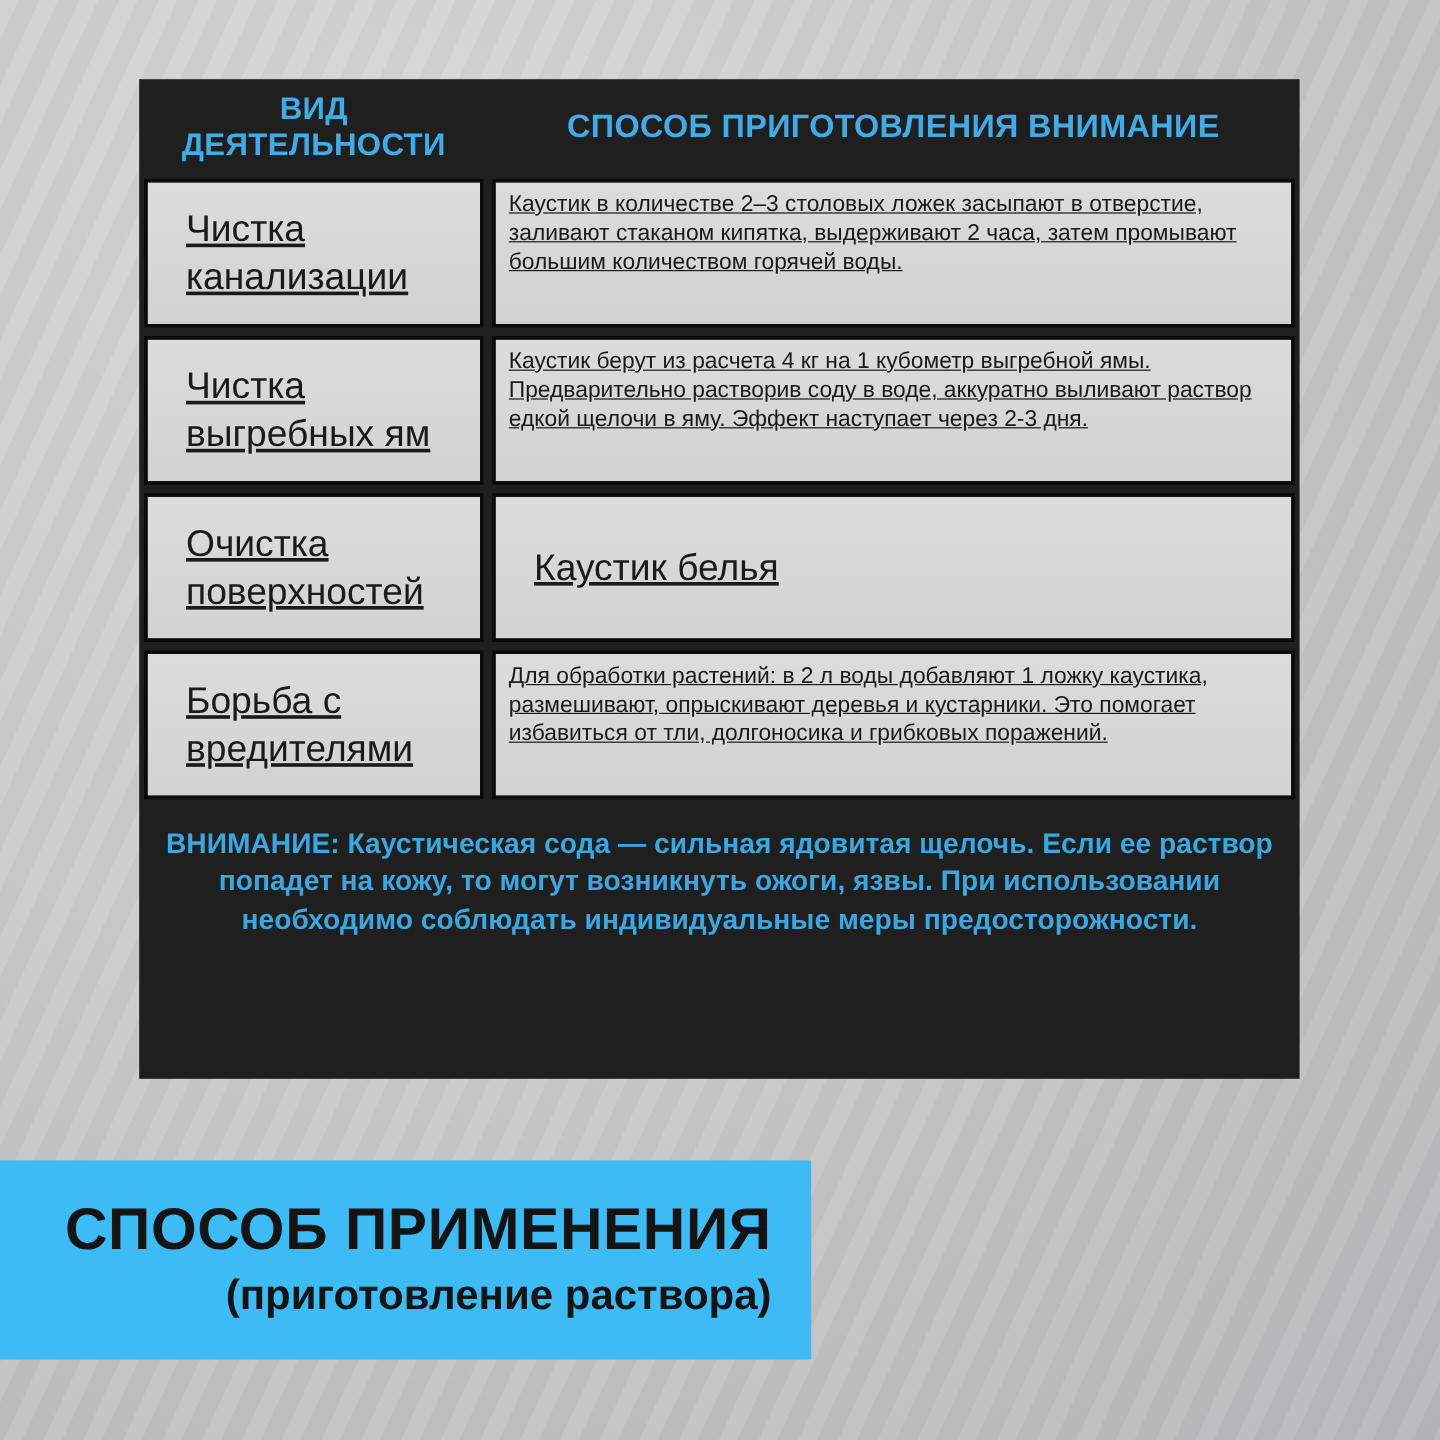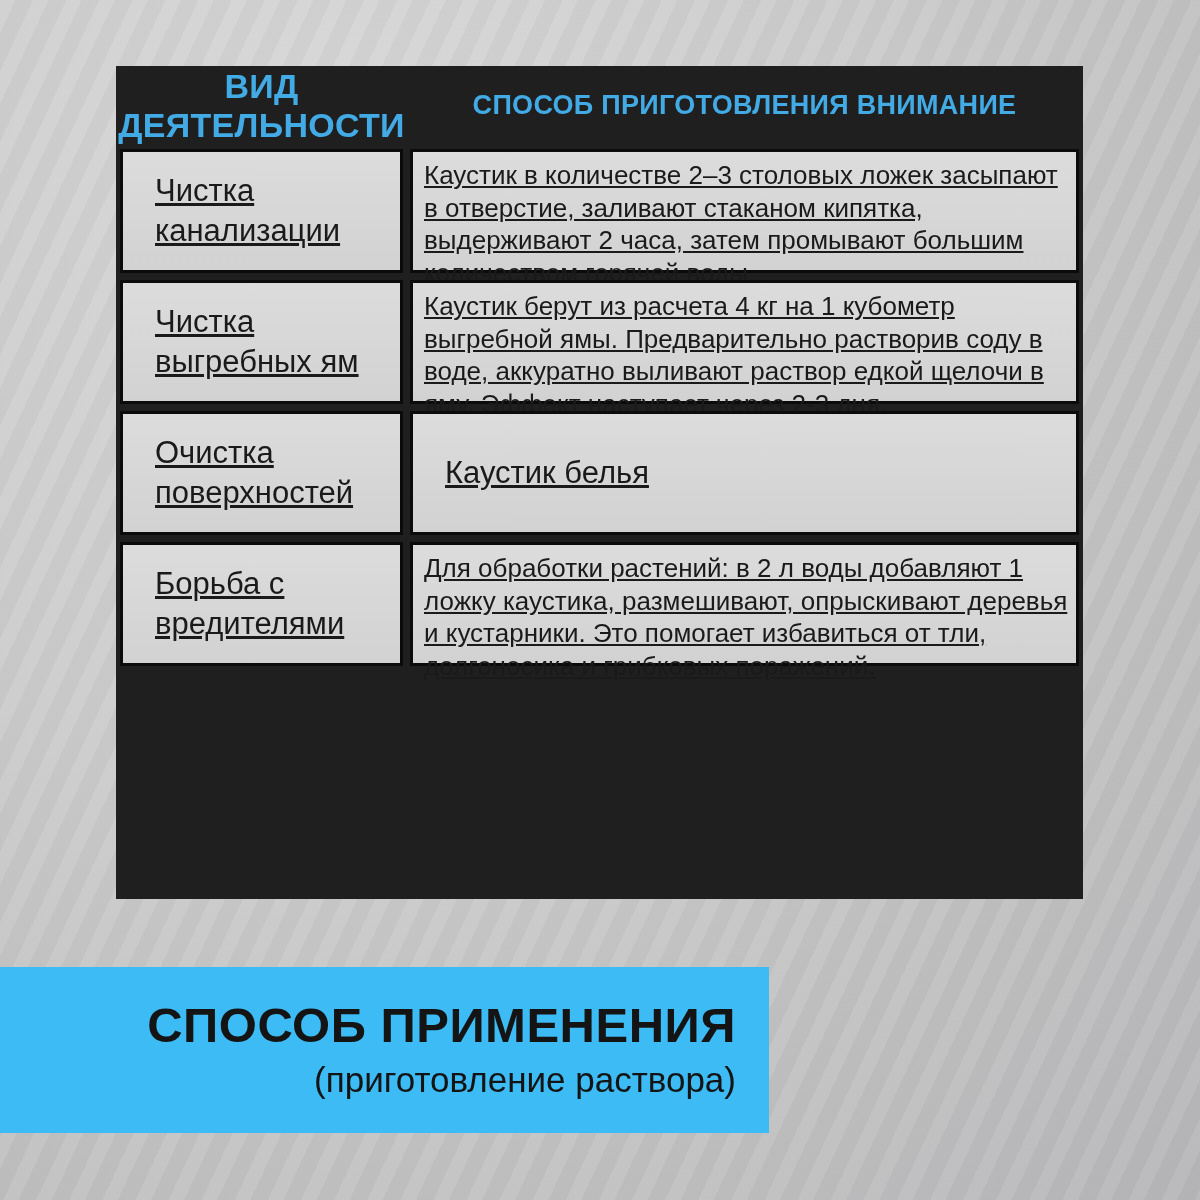--- a/index.html
+++ b/index.html
@@ -27,74 +27,74 @@
   }
   .th {
     display:flex; align-items:center; justify-content:center;
     text-align:center;
     color:#42aae4;
     font-weight:bold;
     font-size:27px;
     line-height:1.15;
     letter-spacing:.3px;
   }
-  .th-left { font-size:34px; padding:0 24px; }
+  .th-left { font-size:26px; padding:0 24px; }
   .cell {
     background:linear-gradient(180deg,#dcdcdc 0%,#d2d2d2 100%);
     border:3px solid #0b0b0b;
     box-sizing:border-box;
     color:#1a1a1a;
     display:flex;
     flex-direction:column;
     justify-content:center;
     text-decoration:underline;
   }
   .cell-label {
     font-size:31px;
     line-height:1.28;
     padding:6px 10px 6px 32px;
   }
   .cell-text {
-    font-size:26px;
+    font-size:19px;
     line-height:1.25;
     padding:4px 6px 4px 11px;
     justify-content:flex-start;
     padding-top:7px;
   }
   .warning {
     grid-column:1 / -1;
     display:flex; align-items:center; justify-content:center;
     text-align:center;
     color:#3ba6e0;
     font-weight:bold;
     font-size:23.5px;
     line-height:1.33;
     padding:2px 14px;
   }
 
   
   .banner {
     position:absolute; left:0; top:967px;
-    width:769px; height:166px;
+    width:676px; height:166px;
     background:#3dbbf4;
     box-sizing:border-box;
     display:flex; flex-direction:column;
     justify-content:center; align-items:flex-end;
     padding-right:33px;
   }
   .banner-title {
     color:#141414;
     font-weight:bold;
     font-size:49px;
     line-height:1.1;
     letter-spacing:.5px;
   }
   .banner-subtitle {
     color:#141414;
-    font-weight:normal;
+    font-weight:bold;
     font-size:35px;
     line-height:1.2;
     margin-top:6px;
     text-align:center;
   }
 </style>
 </head>
 <body>
 
 <div class="canvas">
@@ -109,20 +109,21 @@
     <div class="cell cell-label">Чистка выгребных ям</div>
     <div class="cell cell-text">Каустик берут из расчета 4 кг на 1 кубометр выгребной ямы. Предварительно растворив соду в воде, аккуратно выливают раствор едкой щелочи в яму. Эффект наступает через 2-3 дня.</div>
 
     <div class="cell cell-label">Очистка поверхностей</div>
 
     <div class="cell cell-label">Каустик белья</div>
 
     <div class="cell cell-label">Борьба с вредителями</div>
     <div class="cell cell-text">Для обработки растений: в 2 л воды добавляют 1 ложку каустика, размешивают, опрыскивают деревья и кустарники. Это помогает избавиться от тли, долгоносика и грибковых поражений.</div>
 
+    <div class="warning">ВНИМАНИЕ: Каустическая сода — сильная ядовитая щелочь. Если ее раствор попадет на кожу, то могут возникнуть ожоги, язвы. При использовании необходимо соблюдать индивидуальные меры предосторожности.</div>
   </div>
 
   <div class="banner">
     <div class="banner-title">СПОСОБ ПРИМЕНЕНИЯ</div>
     <div class="banner-subtitle">(приготовление раствора)</div>
   </div>
 
 </div>
 
 </body></html>

